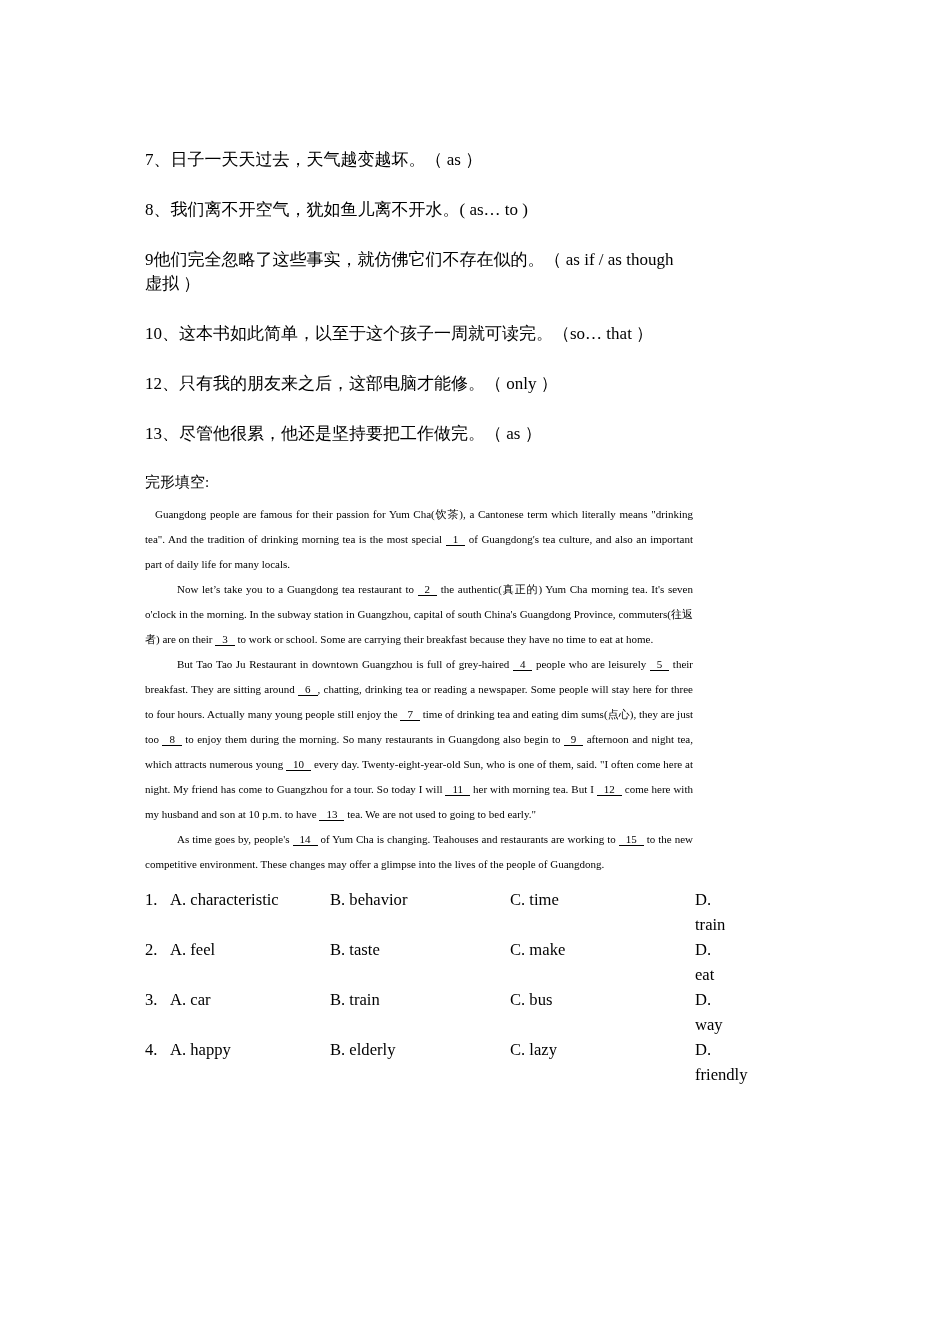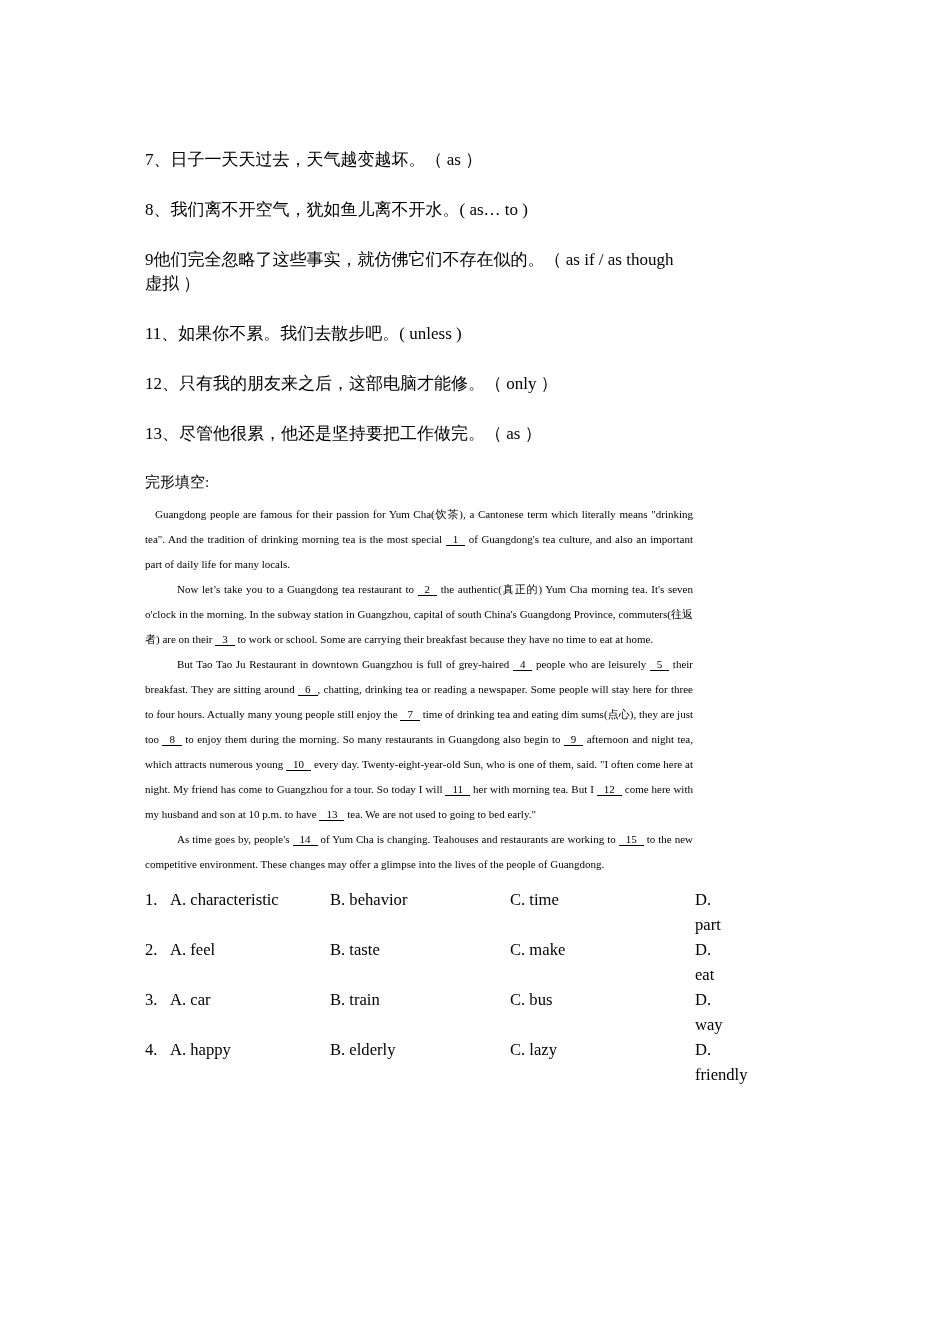--- a/index.html
+++ b/index.html
@@ -47,40 +47,40 @@
 </style>
 </head>
 <body>
 
 <div class="page">
 
   <div class="sentences">
     <div class="sentence">7、日子一天天过去，天气越变越坏。（ as ）</div>
     <div class="sentence">8、我们离不开空气，犹如鱼儿离不开水。( as… to )</div>
     <div class="sentence">9他们完全忽略了这些事实，就仿佛它们不存在似的。（ as if / as though 虚拟 ）</div>
-    <div class="sentence">11、如果你不累。我们去散步吧。( unless )</div>
+    <div class="sentence">10、这本书如此简单，以至于这个孩子一周就可读完。（so… that ）</div>
     <div class="sentence">12、只有我的朋友来之后，这部电脑才能修。（ only ）</div>
     <div class="sentence">13、尽管他很累，他还是坚持要把工作做完。（ as ）</div>
   </div>
 
   <div class="cloze">
     <div class="cloze-heading">完形填空:</div>
 
     <p class="p-first">Guangdong people are famous for their passion for Yum Cha(饮茶), a Cantonese term which literally means "drinking tea". And the tradition of drinking morning tea is the most special <span class="blank">1</span> of Guangdong's tea culture, and also an important part of daily life for many locals.</p>
     <p class="p-indent">Now let’s take you to a Guangdong tea restaurant to <span class="blank">2</span> the authentic(真正的) Yum Cha morning tea. It's seven o'clock in the morning. In the subway station in Guangzhou, capital of south China's Guangdong Province, commuters(往返者) are on their <span class="blank">3</span> to work or school. Some are carrying their breakfast because they have no time to eat at home.</p>
     <p class="p-indent">But Tao Tao Ju Restaurant in downtown Guangzhou is full of grey-haired <span class="blank">4</span> people who are leisurely <span class="blank">5</span> their breakfast. They are sitting around <span class="blank">6</span>, chatting, drinking tea or reading a newspaper. Some people will stay here for three to four hours. Actually many young people still enjoy the <span class="blank">7</span> time of drinking tea and eating dim sums(点心), they are just too <span class="blank">8</span> to enjoy them during the morning. So many restaurants in Guangdong also begin to <span class="blank">9</span> afternoon and night tea, which attracts numerous young <span class="blank">10</span> every day. Twenty-eight-year-old Sun, who is one of them, said. "I often come here at night. My friend has come to Guangzhou for a tour. So today I will <span class="blank">11</span> her with morning tea. But I <span class="blank">12</span> come here with my husband and son at 10 p.m. to have <span class="blank">13</span> tea. We are not used to going to bed early."</p>
     <p class="p-indent">As time goes by, people's <span class="blank">14</span> of Yum Cha is changing. Teahouses and restaurants are working to <span class="blank">15</span> to the new competitive environment. These changes may offer a glimpse into the lives of the people of Guangdong.</p>
 
     <div class="options">
       <div class="option-row">
         <span>1.</span>
         <span>A. characteristic</span>
         <span>B. behavior</span>
         <span>C. time</span>
-        <span>D. part</span>
+        <span>D. train</span>
       </div>
       <div class="option-row">
         <span>2.</span>
         <span>A. feel</span>
         <span>B. taste</span>
         <span>C. make</span>
         <span>D. eat</span>
       </div>
       <div class="option-row">
         <span>3.</span>

